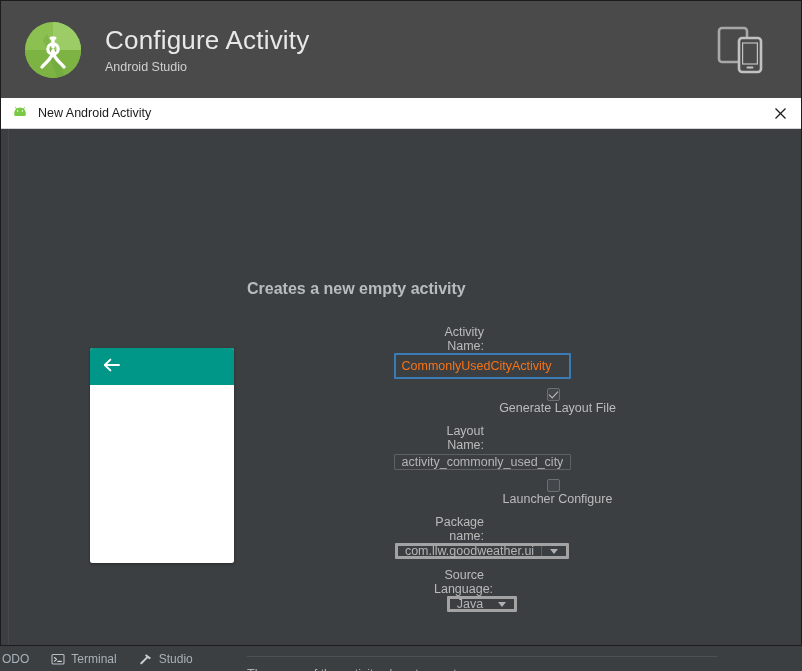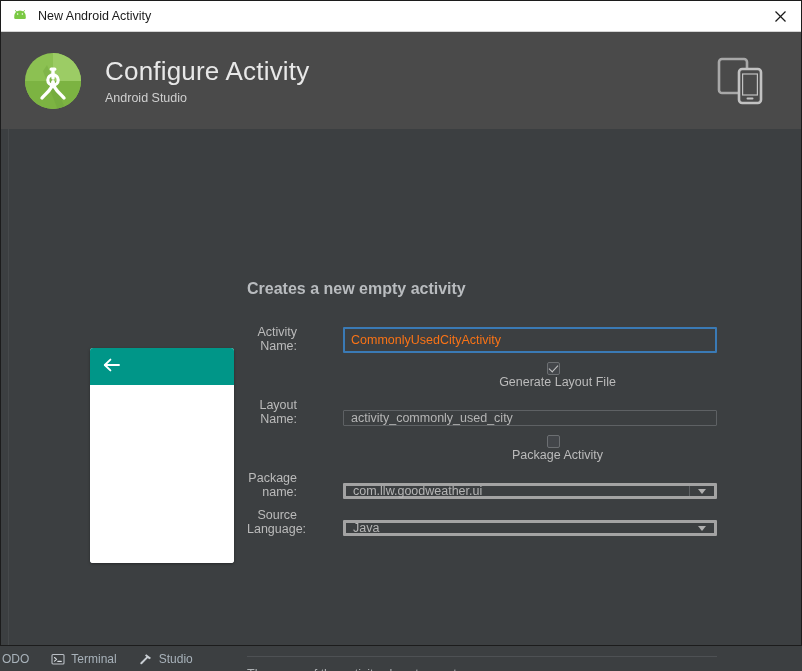--- a/index.html
+++ b/index.html
@@ -74,21 +74,21 @@
     box-shadow: 0 1px 3px rgba(0,0,0,.35);
     overflow: hidden;
   }
   #preview-appbar {
     height: 37px; background: #009688; display: flex; align-items: center; padding-left: 12px;
   }
   #preview-body { background: #ffffff; height: 100%; }
 
   
   #form { position: absolute; left: 246px; top: 196px; width: 470px; }
-  .row { display: flex; align-items: flex-end; margin-bottom: 9px; }
+  .row { display: flex; align-items: center; margin-bottom: 9px; flex-direction: column; }
   .lbl {
     width: 96px; text-align: right; padding-right: 46px;
     font-size: 12.5px; color: #bbbbbb; flex: none;
   }
   .ctl { flex: 1; position: relative; }
 
   .field {
     height: 16px; background: #3c3f41; border: 1px solid #5e6164;
     color: #b5b5b5; font-size: 12.5px; font-family: "Liberation Sans", sans-serif;
     padding: 0 7px; width: 100%; outline: none; border-radius: 1px;
@@ -166,43 +166,20 @@
         <path d="M7.2 2.2 L12.1 6.0 L10.2 7.2 L6.0 3.6 Z" fill="#c9ced3"></path>
       </svg>
     </span>
     <span>Studio</span>
   </div>
 </div>
 
 <div id="watermark">https://blog.csdn.net/qq_38436214</div>
 
 <div id="dialog">
-
-  <div id="titlebar">
-    <span id="titlebar-icon">
-      <svg width="18" height="18" viewBox="0 0 18 18">
-        <path d="M3.2 9.2 A5.8 5.8 0 0 1 14.8 9.2 Z" fill="#7ac943"></path>
-        <rect x="3.2" y="8.8" width="11.6" height="3.2" rx="1.2" fill="#7ac943"></rect>
-        <circle cx="6.6" cy="7.0" r="0.75" fill="#ffffff"></circle>
-        <circle cx="11.4" cy="7.0" r="0.75" fill="#ffffff"></circle>
-        <line x1="4.6" y1="3.6" x2="5.9" y2="5.4" stroke="#7ac943" stroke-width="1" stroke-linecap="round"></line>
-        <line x1="13.4" y1="3.6" x2="12.1" y2="5.4" stroke="#7ac943" stroke-width="1" stroke-linecap="round"></line>
-      </svg>
-    </span>
-    <span id="titlebar-title">New Android Activity</span>
-    <span id="titlebar-spacer"></span>
-    <div id="close-btn">
-      <span>
-        <svg width="13" height="13" viewBox="0 0 13 13">
-          <line x1="1.5" y1="1.5" x2="11.5" y2="11.5" stroke="#1a1a1a" stroke-width="1.2"></line>
-          <line x1="11.5" y1="1.5" x2="1.5" y2="11.5" stroke="#1a1a1a" stroke-width="1.2"></line>
-        </svg>
-      </span>
-    </div>
-  </div>
 
   <div id="header">
     <span id="as-logo">
       <svg width="60" height="60" viewBox="0 0 60 60">
         <defs>
           <clipPath id="cc">
               <circle cx="30" cy="30" r="28"></circle>
             </clipPath>
         </defs>
         <circle cx="30" cy="30" r="28" fill="#8cc152"></circle>
@@ -228,20 +205,43 @@
     <span id="device-icon">
       <svg width="54" height="52" viewBox="0 0 54 52">
         <rect x="2" y="4" width="28" height="34" rx="3" fill="none" stroke="#a8a8a8" stroke-width="2.6"></rect>
         <rect x="22" y="14" width="22" height="34" rx="3.2" fill="#4a4a4a" stroke="#c2c2c2" stroke-width="2.6"></rect>
         <rect x="25.6" y="19" width="14.8" height="21" fill="#4a4a4a" stroke="#c2c2c2" stroke-width="1.2"></rect>
         <rect x="29.5" y="42.6" width="7" height="2" rx="1" fill="#c2c2c2"></rect>
       </svg>
     </span>
   </div>
 
+  <div id="titlebar">
+    <span id="titlebar-icon">
+      <svg width="18" height="18" viewBox="0 0 18 18">
+        <path d="M3.2 9.2 A5.8 5.8 0 0 1 14.8 9.2 Z" fill="#7ac943"></path>
+        <rect x="3.2" y="8.8" width="11.6" height="3.2" rx="1.2" fill="#7ac943"></rect>
+        <circle cx="6.6" cy="7.0" r="0.75" fill="#ffffff"></circle>
+        <circle cx="11.4" cy="7.0" r="0.75" fill="#ffffff"></circle>
+        <line x1="4.6" y1="3.6" x2="5.9" y2="5.4" stroke="#7ac943" stroke-width="1" stroke-linecap="round"></line>
+        <line x1="13.4" y1="3.6" x2="12.1" y2="5.4" stroke="#7ac943" stroke-width="1" stroke-linecap="round"></line>
+      </svg>
+    </span>
+    <span id="titlebar-title">New Android Activity</span>
+    <span id="titlebar-spacer"></span>
+    <div id="close-btn">
+      <span>
+        <svg width="13" height="13" viewBox="0 0 13 13">
+          <line x1="1.5" y1="1.5" x2="11.5" y2="11.5" stroke="#1a1a1a" stroke-width="1.2"></line>
+          <line x1="11.5" y1="1.5" x2="1.5" y2="11.5" stroke="#1a1a1a" stroke-width="1.2"></line>
+        </svg>
+      </span>
+    </div>
+  </div>
+
   <div id="body-area">
     <div id="left-rail"></div>
 
     <div id="section-title">Creates a new empty activity</div>
 
     <div id="preview">
       <div id="preview-appbar">
         <span>
           <svg width="19" height="16" viewBox="0 0 19 16">
             <line x1="17" y1="8" x2="3" y2="8" stroke="#ffffff" stroke-width="1.9" stroke-linecap="round"></line>
@@ -268,21 +268,21 @@
 
       <div class="row">
         <div class="lbl">Layout Name:</div>
         <div class="ctl">
           <input class="field" type="text" value="activity_commonly_used_city" style="">
         </div>
       </div>
 
       <div class="checkrow">
         <span class="cbx"></span>
-        <span class="cbx-label">Package Activity</span>
+        <span class="cbx-label">Launcher Configure</span>
       </div>
 
       <div class="row">
         <div class="lbl">Package name:</div>
         <div class="ctl">
           <div class="combo">
             <span class="combo-text">com.llw.goodweather.ui</span>
             <span class="combo-btn">
               <span class="caret"></span>
             </span>

